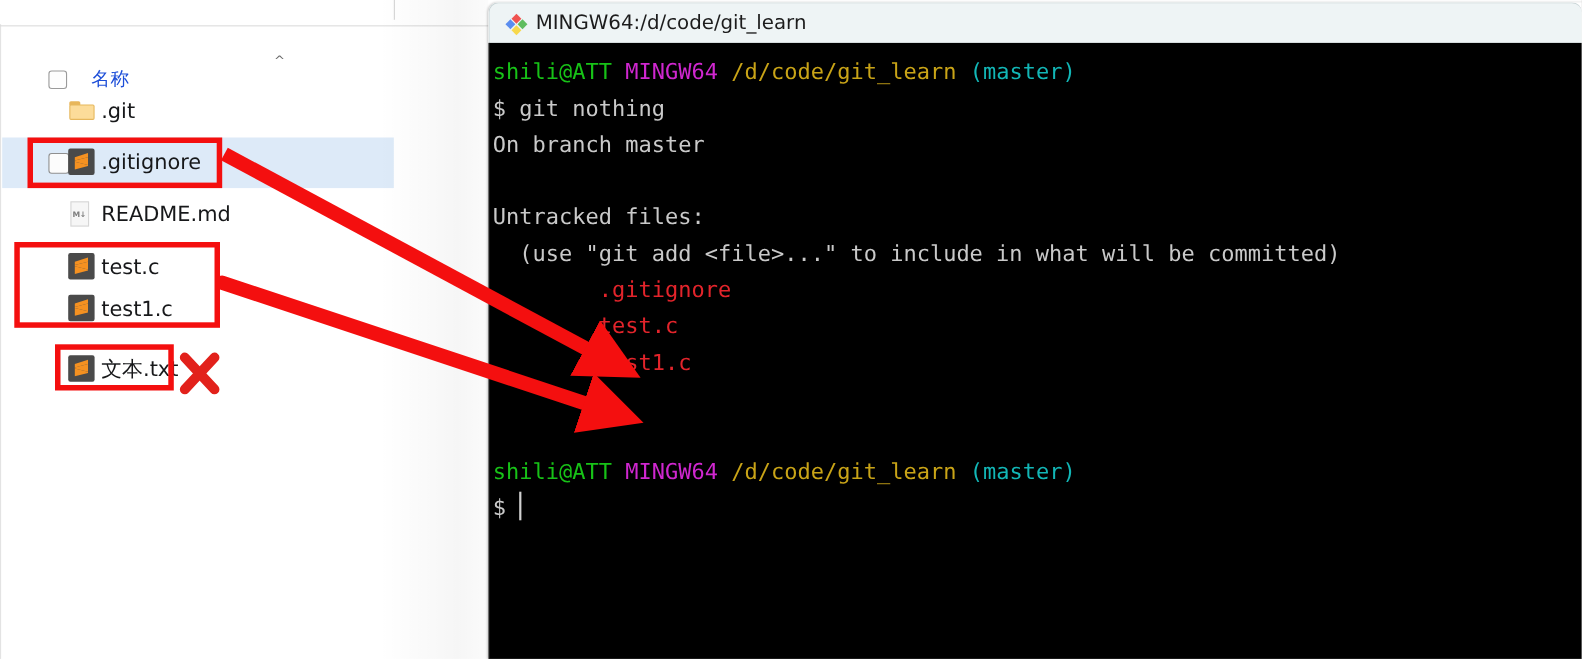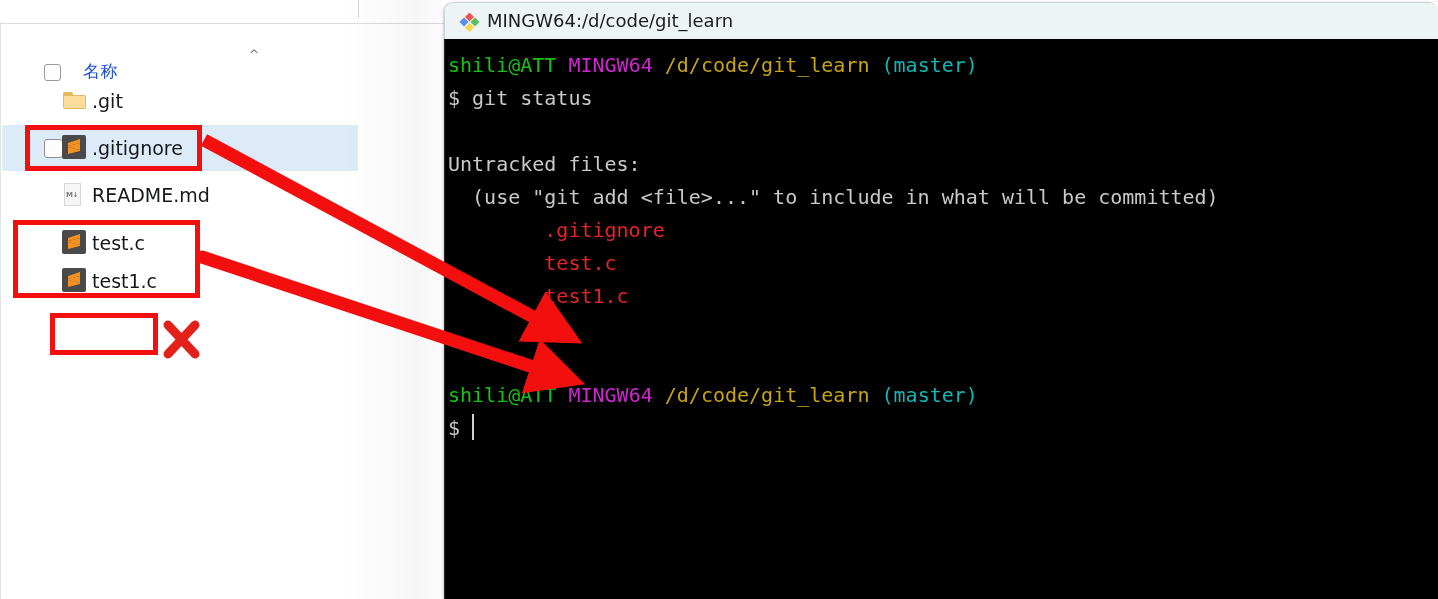--- a/index.html
+++ b/index.html
@@ -322,20 +322,32 @@
         <svg width="16" height="18" viewBox="0 0 16 18">
           <polygon points="14,1 2,5 2,8 14,5" fill="#f59121"></polygon>
           <polygon points="2,8 14,5 14,12 2,9" fill="#f59121"></polygon>
           <polygon points="14,12 2,9 2,16 14,13" fill="#f59121"></polygon>
         </svg>
       </div>
     </div>
     <div class="row-label">test1.c</div>
   </div>
 
+  <div class="file-row" style="top:313px">
+    <div class="row-icon">
+      <div class="icon-sublime">
+        <svg width="16" height="18" viewBox="0 0 16 18">
+          <polygon points="14,1 2,5 2,8 14,5" fill="#f59121"></polygon>
+          <polygon points="2,8 14,5 14,12 2,9" fill="#f59121"></polygon>
+          <polygon points="14,12 2,9 2,16 14,13" fill="#f59121"></polygon>
+        </svg>
+      </div>
+    </div>
+    <div class="row-label">文本.txt</div>
+  </div>
 
   <div id="pane-edge-shadow"></div>
 </div>
 
 <div id="terminal-window">
 
   <div id="terminal-titlebar">
     <div id="mingw-icon">
       <svg width="21" height="21" viewBox="0 0 21 21">
         <polygon points="10.5,0.5 15,5 10.5,9.5 6,5" fill="#ef5350"></polygon>
@@ -343,21 +355,22 @@
         <polygon points="16,5.5 20.5,10 16,14.5 11.5,10" fill="#5fbd5f"></polygon>
         <polygon points="10.5,11 15,15.5 10.5,20 6,15.5" fill="#f7d84b"></polygon>
       </svg>
     </div>
     <div id="terminal-title-text">MINGW64:/d/code/git_learn</div>
   </div>
 
   <div id="terminal-body">
     <div id="term-lines">
         <div class="term-line"><span class="c-green">shili@ATT</span><span class="c-gray"> </span><span class="c-magenta">MINGW64</span><span class="c-gray"> </span><span class="c-yellow">/d/code/git_learn</span><span class="c-gray"> </span><span class="c-cyan">(master)</span></div>
-        <div class="term-line"><span class="c-gray">$ git status</span></div>
+        <div class="term-line"><span class="c-gray">$ git nothing</span></div>
+        <div class="term-line"><span class="c-gray">On branch master</span></div>
         <div class="term-line"><span class="c-gray"></span></div>
         <div class="term-line"><span class="c-gray">Untracked files:</span></div>
         <div class="term-line"><span class="c-gray">  (use "git add &lt;file&gt;..." to include in what will be committed)</span></div>
         <div class="term-line"><span class="c-red">        .gitignore</span></div>
         <div class="term-line"><span class="c-red">        test.c</span></div>
         <div class="term-line"><span class="c-red">        test1.c</span></div>
         <div class="term-line"><span class="c-gray"></span></div>
         <div class="term-line"><span class="c-gray"></span></div>
         <div class="term-line"><span class="c-green">shili@ATT</span><span class="c-gray"> </span><span class="c-magenta">MINGW64</span><span class="c-gray"> </span><span class="c-yellow">/d/code/git_learn</span><span class="c-gray"> </span><span class="c-cyan">(master)</span></div>
         <div class="term-line"><span class="c-gray">$</span><span id="term-cursor"></span></div>

